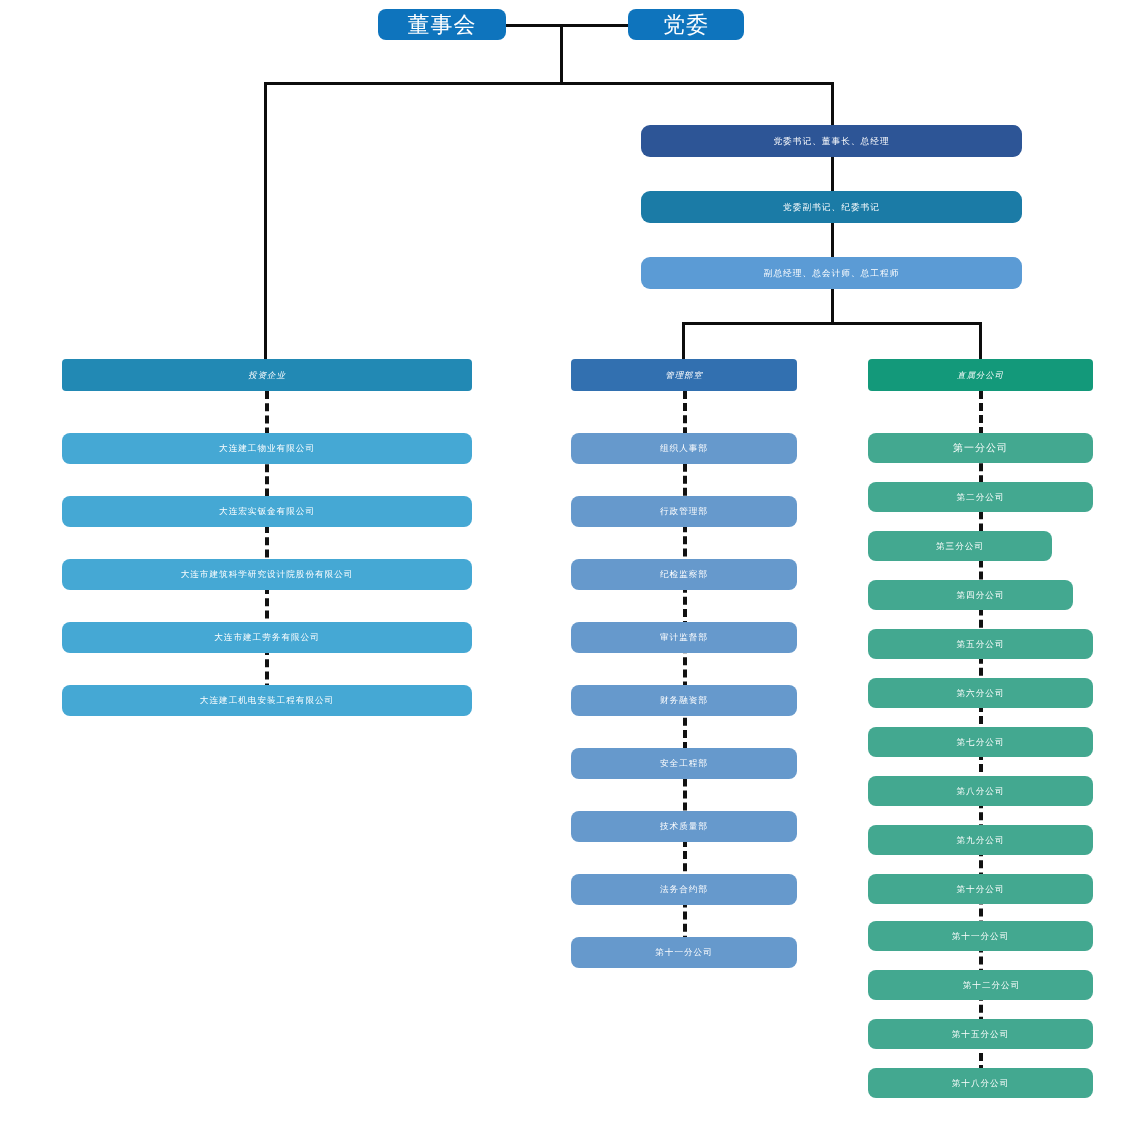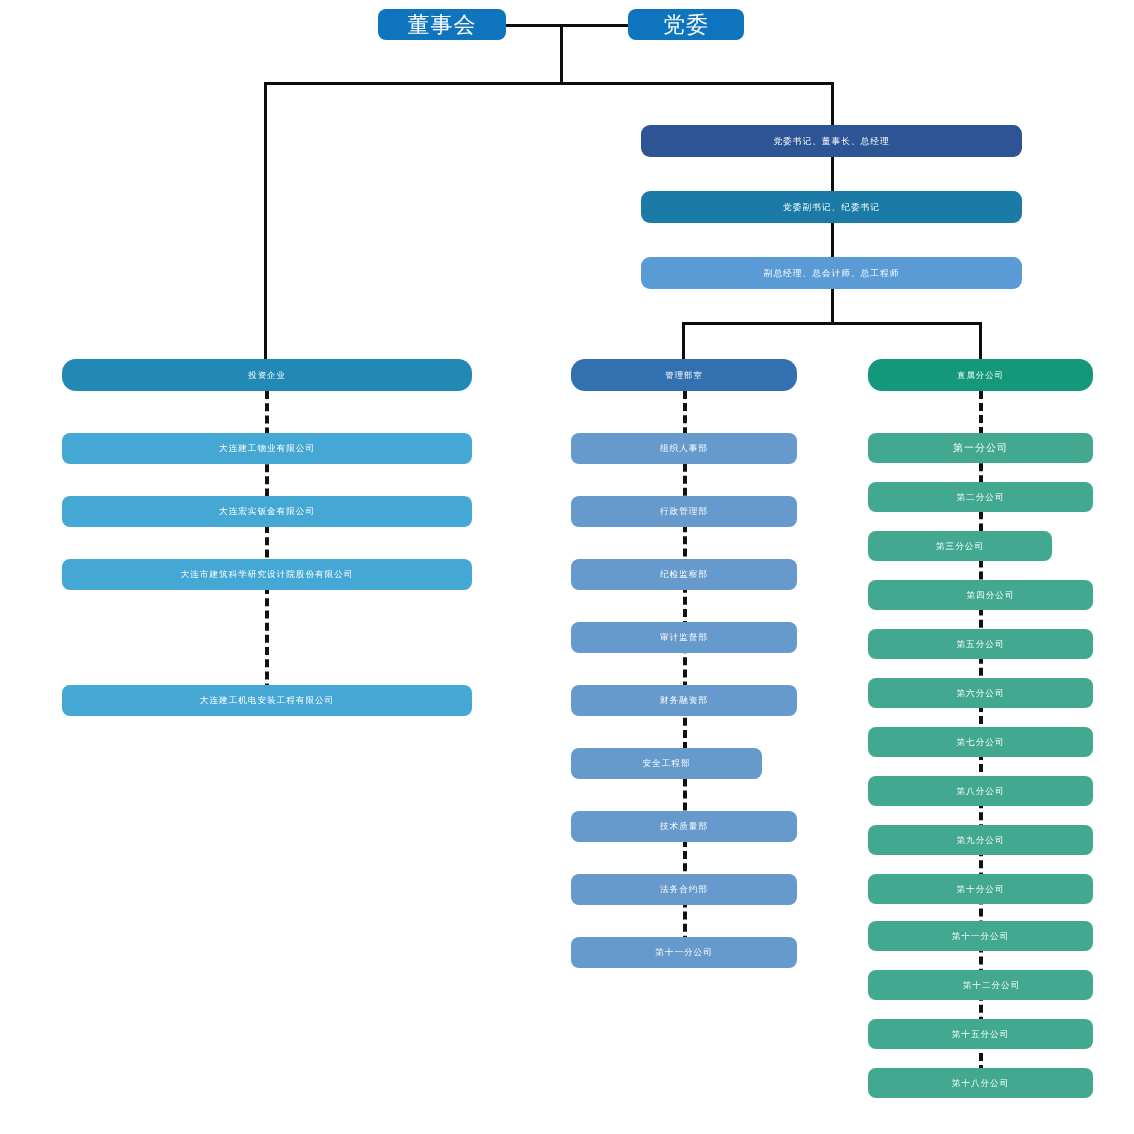--- a/index.html
+++ b/index.html
@@ -30,21 +30,21 @@
     box-sizing:border-box;
     z-index:3;
     white-space:nowrap;
     letter-spacing:1px;
     line-height:1;
     text-align:center;
   }
 
   .top-box{font-size:22px;border-radius:8px;}
   .lead-box{font-size:22px;border-radius:9px;}
-  .head-box{font-size:21px;border-radius:14px;}
+  .head-box{font-size:21px;border-radius:4px;font-style:italic;}
   .item-box{font-size:17px;border-radius:8px;}
 </style>
 </head>
 <body>
 
 <div id="chart">
 
   <div class="line h" style="left:500px;top:24px;width:132px;"></div>
 
   <div class="line v" style="left:560px;top:24px;height:60px;"></div>
@@ -73,40 +73,41 @@
 
   <div class="box lead-box" style="left: 641px; top: 191px; width: 381px; height: 32px; background: rgb(27, 123, 166); font-size: 8.7px;">党委副书记、纪委书记</div>
 
   <div class="box lead-box" style="left: 641px; top: 257px; width: 381px; height: 32px; background: rgb(91, 155, 213); font-size: 8.7px;">副总经理、总会计师、总工程师</div>
 
   <div class="box head-box" style="left: 62px; top: 359px; width: 410px; height: 32px; background: rgb(34, 137, 180); font-size: 8.4px;">投资企业</div>
 
   <div class="box item-box" style="left: 62px; top: 433px; width: 410px; height: 31px; background: rgb(69, 168, 212); font-size: 8.6px;">大连建工物业有限公司</div>
   <div class="box item-box" style="left: 62px; top: 496px; width: 410px; height: 31px; background: rgb(69, 168, 212); font-size: 8.6px;">大连宏实钣金有限公司</div>
   <div class="box item-box" style="left: 62px; top: 559px; width: 410px; height: 31px; background: rgb(69, 168, 212); font-size: 8.6px;">大连市建筑科学研究设计院股份有限公司</div>
+  <div class="box item-box" style="left: 62px; top: 622px; width: 410px; height: 31px; background: rgb(69, 168, 212); font-size: 8.6px;">大连市建工劳务有限公司</div>
   <div class="box item-box" style="left: 62px; top: 685px; width: 410px; height: 31px; background: rgb(69, 168, 212); font-size: 8.6px;">大连建工机电安装工程有限公司</div>
 
   <div class="box head-box" style="left: 571px; top: 359px; width: 226px; height: 32px; background: rgb(50, 112, 176); font-size: 8.4px;">管理部室</div>
 
   <div class="box item-box" style="left: 571px; top: 433px; width: 226px; height: 31px; background: rgb(102, 153, 204); font-size: 8.6px;">组织人事部</div>
   <div class="box item-box" style="left: 571px; top: 496px; width: 226px; height: 31px; background: rgb(102, 153, 204); font-size: 8.6px;">行政管理部</div>
   <div class="box item-box" style="left: 571px; top: 559px; width: 226px; height: 31px; background: rgb(102, 153, 204); font-size: 8.6px;">纪检监察部</div>
   <div class="box item-box" style="left: 571px; top: 622px; width: 226px; height: 31px; background: rgb(102, 153, 204); font-size: 8.6px;">审计监督部</div>
   <div class="box item-box" style="left: 571px; top: 685px; width: 226px; height: 31px; background: rgb(102, 153, 204); font-size: 8.6px;">财务融资部</div>
-  <div class="box item-box" style="left: 571px; top: 748px; width: 191px; height: 31px; background: rgb(102, 153, 204); font-size: 8.6px;">安全工程部</div>
+  <div class="box item-box" style="left: 571px; top: 748px; width: 226px; height: 31px; background: rgb(102, 153, 204); font-size: 8.6px;">安全工程部</div>
   <div class="box item-box" style="left: 571px; top: 811px; width: 226px; height: 31px; background: rgb(102, 153, 204); font-size: 8.6px;">技术质量部</div>
   <div class="box item-box" style="left: 571px; top: 874px; width: 226px; height: 31px; background: rgb(102, 153, 204); font-size: 8.6px;">法务合约部</div>
   <div class="box item-box" style="left: 571px; top: 937px; width: 226px; height: 31px; background: rgb(102, 153, 204); font-size: 8.6px;">第十一分公司</div>
 
   <div class="box head-box" style="left: 868px; top: 359px; width: 225px; height: 32px; background: rgb(19, 153, 122); font-size: 8.4px;">直属分公司</div>
 
   <div class="box item-box" style="left: 868px; top: 433px; width: 225px; height: 30px; background: rgb(67, 168, 144); font-size: 10px;">第一分公司</div>
   <div class="box item-box" style="left: 868px; top: 482px; width: 225px; height: 30px; background: rgb(67, 168, 144); font-size: 8.6px;">第二分公司</div>
   <div class="box item-box" style="left: 868px; top: 531px; width: 184px; height: 30px; background: rgb(67, 168, 144); font-size: 8.6px;">第三分公司</div>
-  <div class="box item-box" style="left: 868px; top: 580px; width: 225px; height: 30px; background: rgb(67, 168, 144); font-size: 8.6px; padding-left: 20px;">第四分公司</div>
+  <div class="box item-box" style="left: 868px; top: 580px; width: 205px; height: 30px; background: rgb(67, 168, 144); font-size: 8.6px; padding-left: 20px;">第四分公司</div>
   <div class="box item-box" style="left: 868px; top: 629px; width: 225px; height: 30px; background: rgb(67, 168, 144); font-size: 8.6px;">第五分公司</div>
   <div class="box item-box" style="left: 868px; top: 678px; width: 225px; height: 30px; background: rgb(67, 168, 144); font-size: 8.6px;">第六分公司</div>
   <div class="box item-box" style="left: 868px; top: 727px; width: 225px; height: 30px; background: rgb(67, 168, 144); font-size: 8.6px;">第七分公司</div>
   <div class="box item-box" style="left: 868px; top: 776px; width: 225px; height: 30px; background: rgb(67, 168, 144); font-size: 8.6px;">第八分公司</div>
   <div class="box item-box" style="left: 868px; top: 825px; width: 225px; height: 30px; background: rgb(67, 168, 144); font-size: 8.6px;">第九分公司</div>
   <div class="box item-box" style="left: 868px; top: 874px; width: 225px; height: 30px; background: rgb(67, 168, 144); font-size: 8.6px;">第十分公司</div>
   <div class="box item-box" style="left: 868px; top: 921px; width: 225px; height: 30px; background: rgb(67, 168, 144); font-size: 8.6px;">第十一分公司</div>
   <div class="box item-box" style="left: 868px; top: 970px; width: 225px; height: 30px; background: rgb(67, 168, 144); font-size: 8.6px; padding-left: 22px;">第十二分公司</div>
   <div class="box item-box" style="left: 868px; top: 1019px; width: 225px; height: 30px; background: rgb(67, 168, 144); font-size: 8.6px;">第十五分公司</div>
   <div class="box item-box" style="left: 868px; top: 1068px; width: 225px; height: 30px; background: rgb(67, 168, 144); font-size: 8.6px;">第十八分公司</div>

